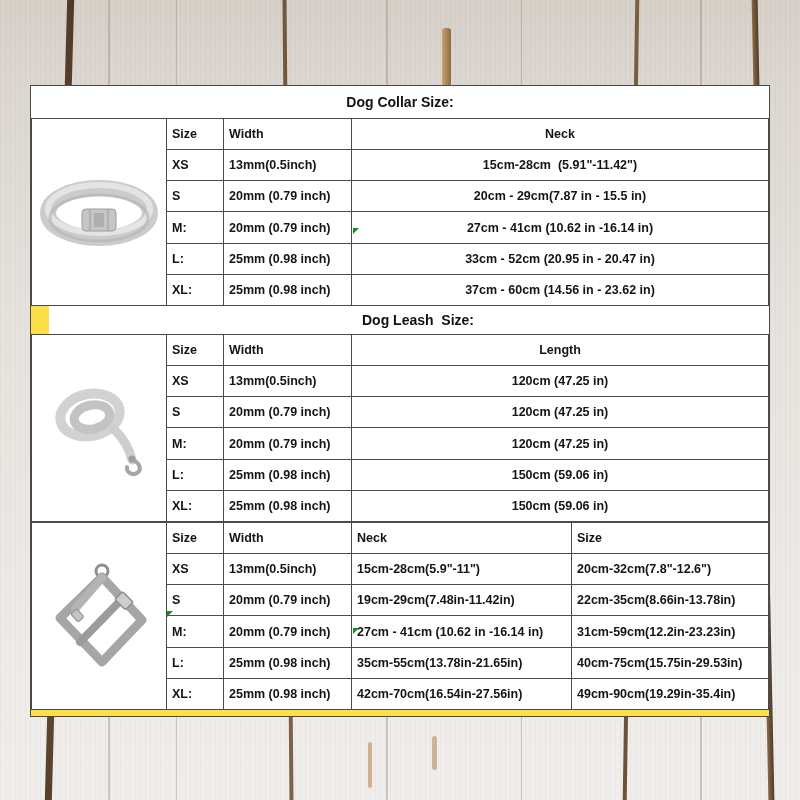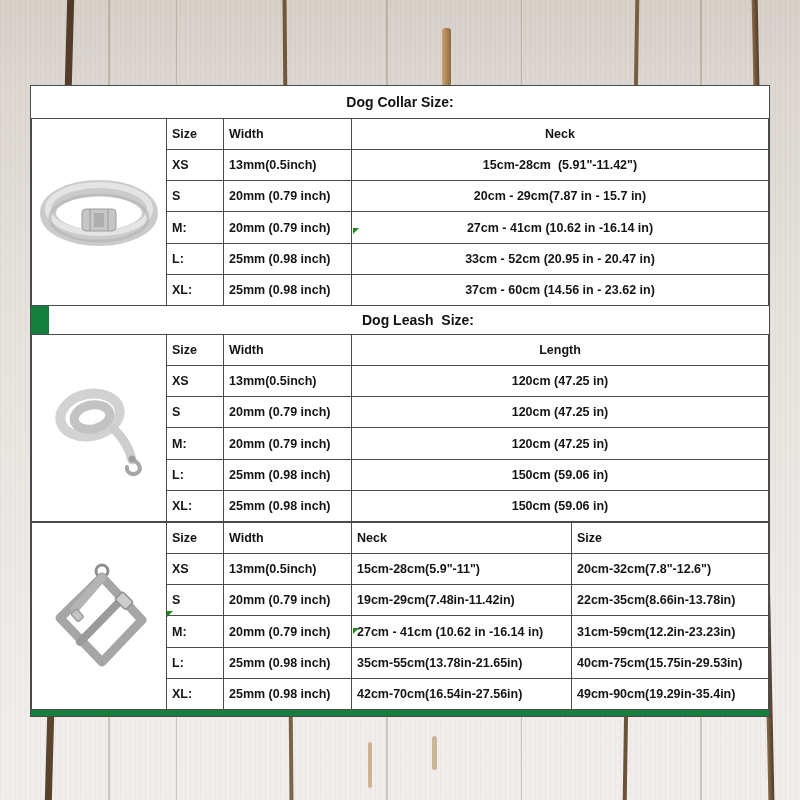--- a/index.html
+++ b/index.html
@@ -21,21 +21,21 @@
   .crack{ position:absolute; top:-5px; bottom:-5px; width:2px; background:rgba(138,122,104,0.35); z-index:0; }
   .c1{ left:108px; } .c2{ left:176px; width:1px; } .c3{ left:386px; } .c4{ left:521px; width:1px; } .c5{ left:700px; }
   .fleck{ position:absolute; z-index:0; border-radius:3px; }
   .f1{ left:442px; top:28px; width:9px; height:58px; background:linear-gradient(90deg,#cda26b,#8a6a45); }
   .f2{ left:368px; bottom:12px; width:4px; height:46px; background:#c2996a; opacity:.7; }
   .f3{ left:432px; bottom:30px; width:5px; height:34px; background:#b78d5e; opacity:.6; }
 
   
   .panel{
     position:absolute; left:30px; top:85px; width:740px; height:632px;
-    background:#15803d; border:1px solid #4a4a4a; z-index:2; overflow:hidden;
+    background:#fde047; border:1px solid #4a4a4a; z-index:2; overflow:hidden;
   }
   .title{
     width:100%; text-align:center; font-weight:bold; font-size:14px; color:#111;
     display:flex; align-items:center; justify-content:center; white-space:pre; background:#fff;
   }
   .t1{height:32px;} .t2{height:28px;margin-left:18px;} .t3{height:25px;}
 
   table.tbl{
     width:100%; border-collapse:collapse; table-layout:fixed;
     border:1px solid #4a4a4a; background:#fff;
@@ -103,21 +103,21 @@
       <td class="c">Neck</td>
     </tr>
     <tr>
           <td class="l">XS</td>
           <td class="l">13mm(0.5inch)</td>
           <td class="c">15cm-28cm  (5.91"-11.42")</td>
         </tr>
     <tr>
           <td class="l">S</td>
           <td class="l">20mm (0.79 inch)</td>
-          <td class="c">20cm - 29cm(7.87 in - 15.7 in)</td>
+          <td class="c">20cm - 29cm(7.87 in - 15.5 in)</td>
         </tr>
     <tr>
           <td class="l">M:</td>
           <td class="l">20mm (0.79 inch)</td>
           <td class="c">27cm - 41cm (10.62 in -16.14 in)</td>
         </tr>
     <tr>
           <td class="l">L:</td>
           <td class="l">25mm (0.98 inch)</td>
           <td class="c">33cm - 52cm (20.95 in - 20.47 in)</td>

